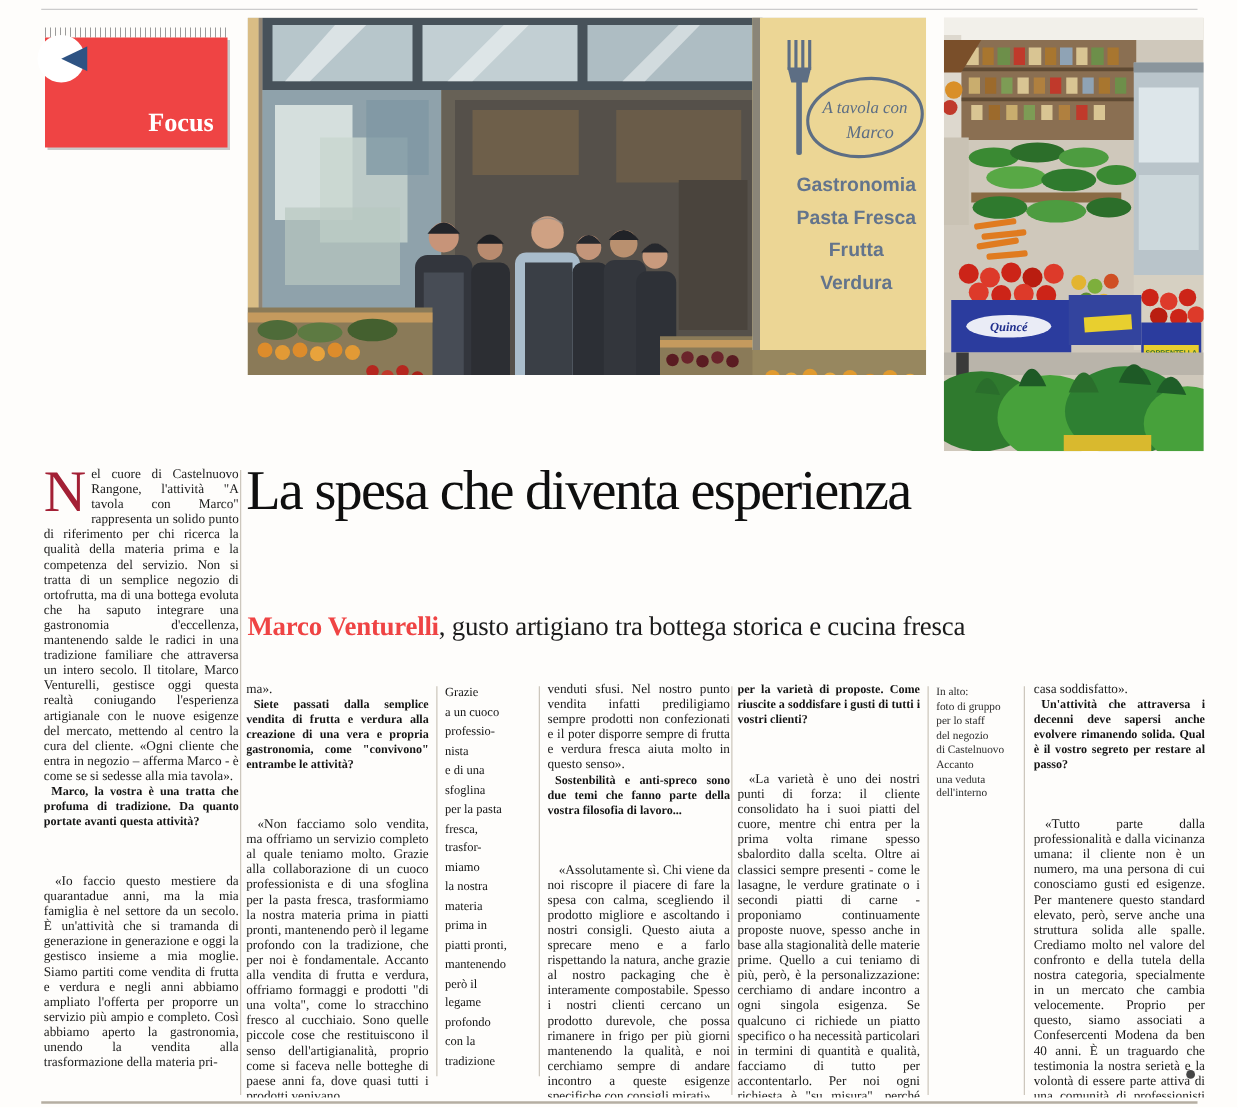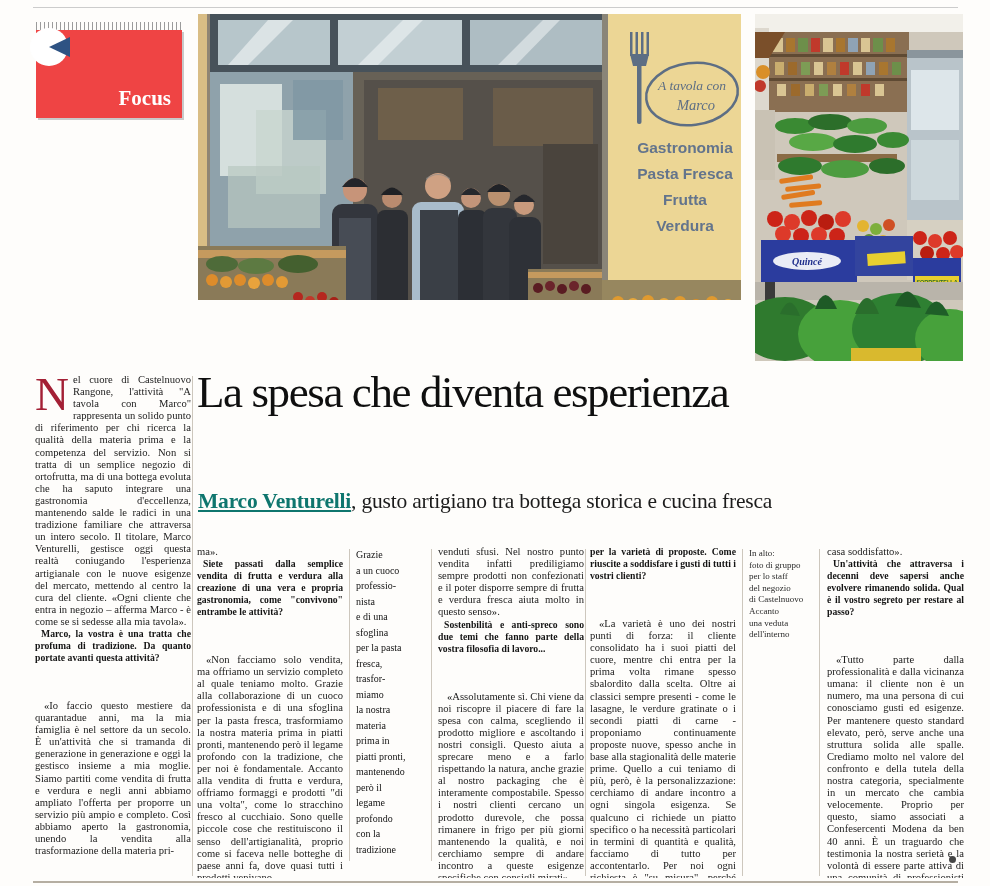--- a/index.html
+++ b/index.html
@@ -19,21 +19,21 @@
 
   
   .photo{position:absolute;overflow:hidden;}
   .photo svg{display:block;}
 
   
   .headline{position:absolute;left:197px;top:364px;width:772px;margin:0;
     font-size:45px;line-height:56px;font-weight:400;letter-spacing:-1.4px;color:#0f0f0f;}
   .byline{position:absolute;left:198px;top:489px;width:740px;font-size:21.5px;
     letter-spacing:-0.2px;color:#1c1c1c;}
-  .byline-name{color:#0f766e;font-weight:700;text-decoration:underline;}
+  .byline-name{color:#ef4444;font-weight:700;}
 
   
   .body-col{position:absolute;font-size:10.6px;line-height:12.1px;text-align:justify;
     color:#1b1b1b;overflow:hidden;}
   .body-col p{margin:0;}
   .body-col p.ind{text-indent:9px;margin-top:36px;}
   .q{font-family:Liberation Serif, serif;font-size:9.7px;line-height:12px;
      font-weight:700;text-indent:6px;margin:0;color:#141414;}
   .dropcap{float:left;font-size:47px;line-height:38px;color:#a32035;margin:1px 4px 0 0;}
 

